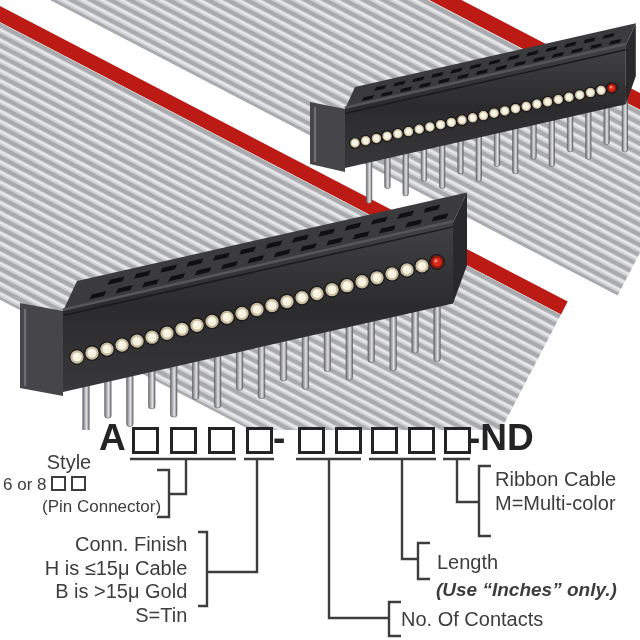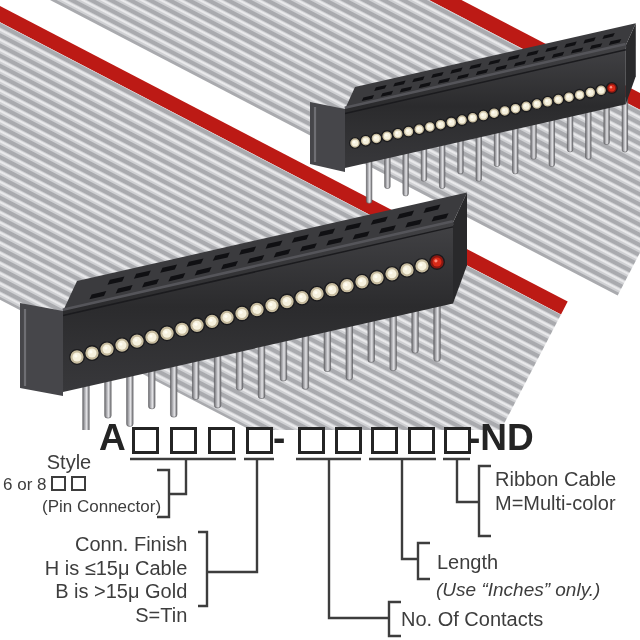--- a/index.html
+++ b/index.html
@@ -11,21 +11,21 @@
   .lbl{position:absolute;color:var(--c-ink,#3d3d3d);font-size:20px;line-height:23.5px;white-space:nowrap;}
   .sm{font-size:17px;line-height:20px;}
   .ctr{transform:translateX(-50%);text-align:right;}
   .pn{position:absolute;font-weight:bold;font-size:37px;line-height:36px;
       color:var(--c-pn-ink,#242424);letter-spacing:0;}
   .pnbox{position:absolute;width:27px;height:27px;border:3px solid var(--c-pn-ink,#242424);
          box-sizing:border-box;background:#fff;}
   .optrow{display:flex;align-items:flex-start;}
   .optbox{width:15px;height:15px;border:2.5px solid var(--c-ink,#3d3d3d);
           box-sizing:border-box;display:inline-block;margin-left:5px;margin-top:1px;}
-  .note{font-weight:normal;font-style:italic;font-size:19px;}
+  .note{font-weight:bold;font-style:italic;font-size:19px;}
 </style>
 </head>
 <body>
 
 <div class="stage">
 
   <svg class="photo" width="640" height="430" viewBox="0 0 640 430">
       <defs>
         <pattern id="strandP" patternUnits="userSpaceOnUse" width="980" height="9">
           <rect x="0" y="0" width="980" height="9" fill="#a9aaae"></rect>

